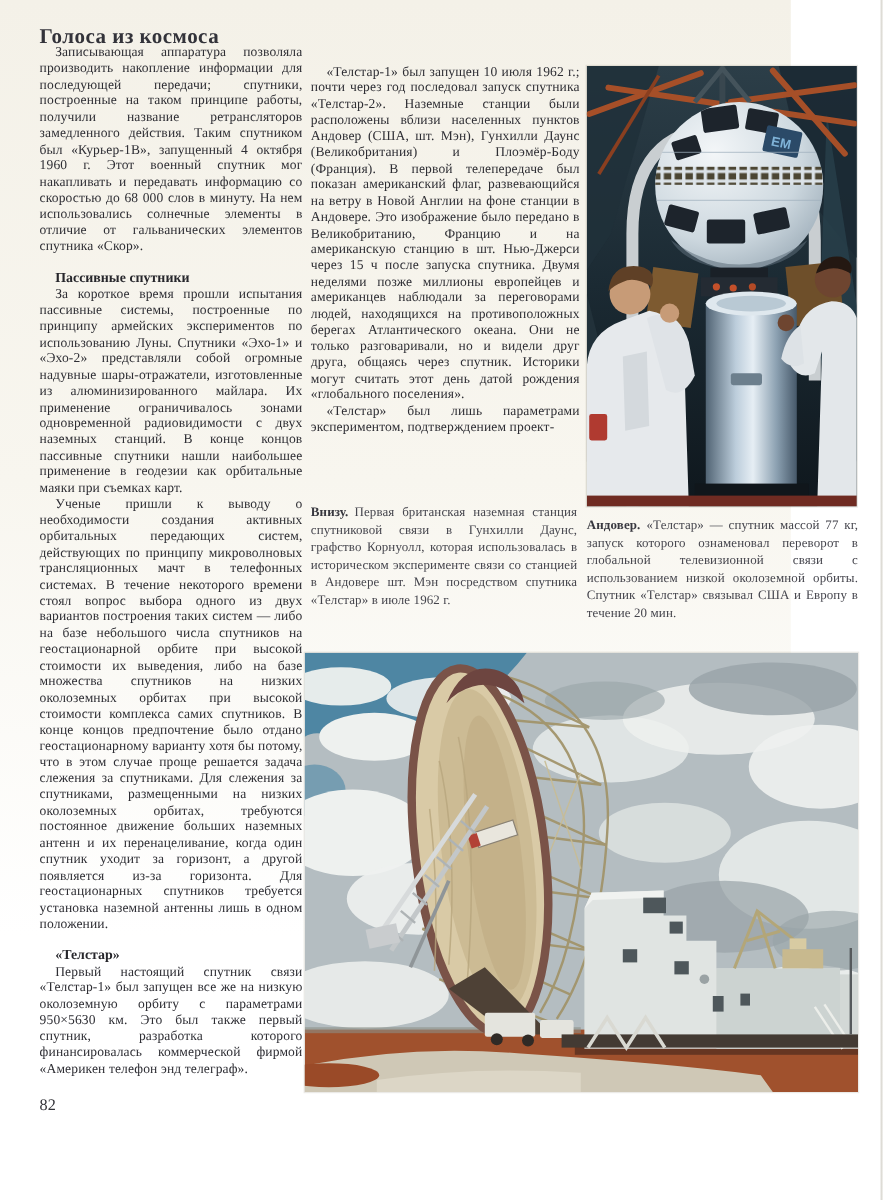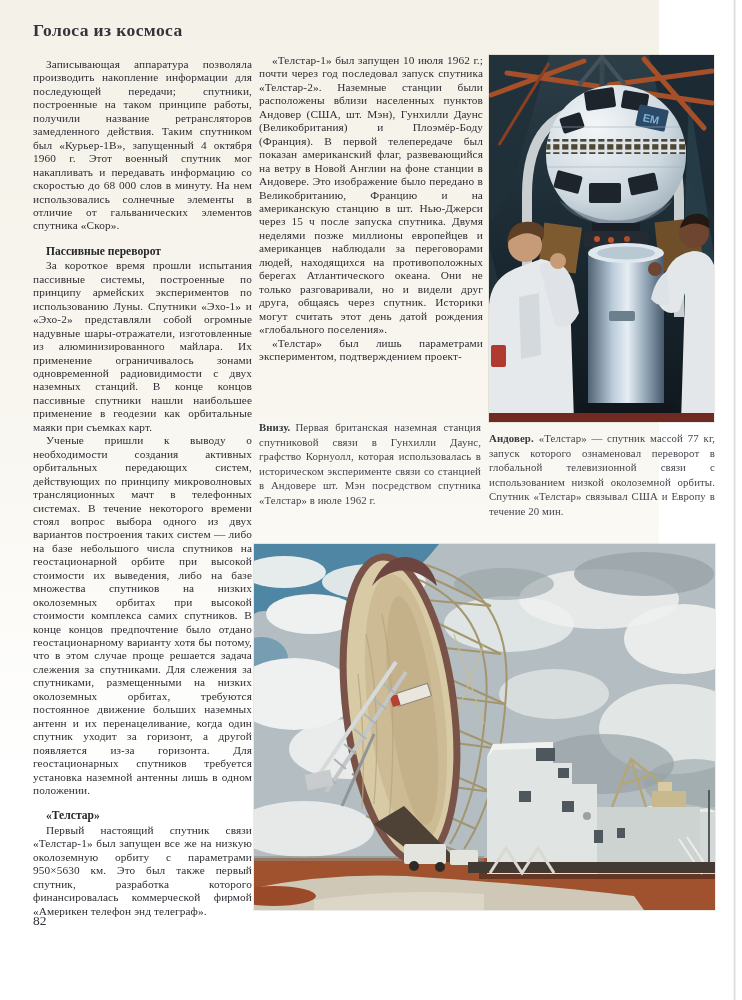--- a/index.html
+++ b/index.html
@@ -6,21 +6,21 @@
   body{width:742px;height:1000px;overflow:hidden;
        font-family:"Liberation Serif","DejaVu Serif",serif;}
   .page{position:relative;width:659px;height:1000px;
         background:linear-gradient(to bottom,#f4f1e8 0%,#f8f6ef 40%,#ffffff 78%);
         color:#2c2c31;}
   .right-edge{position:absolute;left:733px;top:0;width:3px;height:100%;
         background:linear-gradient(to right,rgba(0,0,0,0),#d9d7d0 60%,rgba(255,255,255,0));}
   .title{position:absolute;left:33px;top:20px;margin:0;
         font-size:17.5px;font-weight:bold;letter-spacing:.4px;color:#33333a;}
   .col{position:absolute;overflow:hidden;}
-  .col.left{left:33px;top:58px;width:219px;height:866px;}
+  .col.left{left:33px;top:38px;width:219px;height:866px;}
   .col.mid{left:259px;top:54px;width:224px;height:352px;}
   .body{margin:0;font-size:11.3px;line-height:13.45px;text-align:justify;
         letter-spacing:.1px;color:#2e2e34;}
   .body.ind{text-indent:13px;}
   .h{margin:12px 0 1px;padding-left:13px;font-size:11.6px;line-height:13.45px;
         font-weight:bold;color:#26262b;}
   .h.big-gap{}
   .caption{position:absolute;font-size:10.8px;line-height:14.5px;
         text-align:justify;color:#45454d;letter-spacing:.1px;}
   .cap-left{left:259px;top:420px;width:222px;}
@@ -36,21 +36,21 @@
 <body>
 
 <div class="page">
 
   <div class="right-edge"></div>
 
   <h1 class="title">Голоса из космоса</h1>
 
   <div class="col left">
     <p class="body ind">Записывающая аппаратура позволяла производить накопление информации для последующей передачи; спутники, построенные на таком принципе работы, получили название ретрансляторов замедленного действия. Таким спутником был «Курьер-1В», запущенный 4 октября 1960 г. Этот военный спутник мог накапливать и передавать информацию со скоростью до 68 000 слов в минуту. На нем использовались солнечные элементы в отличие от гальванических элементов спутника «Скор».</p>
-    <h2 class="h">Пассивные переворот</h2>
+    <h2 class="h">Пассивные спутники</h2>
     <p class="body ind">За короткое время прошли испытания пассивные системы, построенные по принципу армейских экспериментов по использованию Луны. Спутники «Эхо-1» и «Эхо-2» представляли собой огромные надувные шары-отражатели, изготовленные из алюминизированного майлара. Их применение ограничивалось зонами одновременной радиовидимости с двух наземных станций. В конце концов пассивные спутники нашли наибольшее применение в геодезии как орбитальные маяки при съемках карт.</p>
     <p class="body ind">Ученые пришли к выводу о необходимости создания активных орбитальных передающих систем, действующих по принципу микроволновых трансляционных мачт в телефонных системах. В течение некоторого времени стоял вопрос выбора одного из двух вариантов построения таких систем — либо на базе небольшого числа спутников на геостационарной орбите при высокой стоимости их выведения, либо на базе множества спутников на низких околоземных орбитах при высокой стоимости комплекса самих спутников. В конце концов предпочтение было отдано геостационарному варианту хотя бы потому, что в этом случае проще решается задача слежения за спутниками. Для слежения за спутниками, размещенными на низких околоземных орбитах, требуются постоянное движение больших наземных антенн и их перенацеливание, когда один спутник уходит за горизонт, а другой появляется из-за горизонта. Для геостационарных спутников требуется установка наземной антенны лишь в одном положении.</p>
     <h2 class="h big-gap">«Телстар»</h2>
     <p class="body ind">Первый настоящий спутник связи «Телстар-1» был запущен все же на низкую околоземную орбиту с параметрами 950×5630 км. Это был также первый спутник, разработка которого финансировалась коммерческой фирмой «Америкен телефон энд телеграф».</p>
   </div>
 
   <div class="col mid">
     <p class="body ind">«Телстар-1» был запущен 10 июля 1962 г.; почти через год последовал запуск спутника «Телстар-2». Наземные станции были расположены вблизи населенных пунктов Андовер (США, шт. Мэн), Гунхилли Даунс (Великобритания) и Плоэмёр-Боду (Франция). В первой телепередаче был показан американский флаг, развевающийся на ветру в Новой Англии на фоне станции в Андовере. Это изображение было передано в Великобританию, Францию и на американскую станцию в шт. Нью-Джерси через 15 ч после запуска спутника. Двумя неделями позже миллионы европейцев и американцев наблюдали за переговорами людей, находящихся на противоположных берегах Атлантического океана. Они не только разговаривали, но и видели друг друга, общаясь через спутник. Историки могут считать этот день датой рождения «глобального поселения».</p>
     <p class="body ind">«Телстар» был лишь параметрами экспериментом, подтверждением проект-</p>
   </div>

